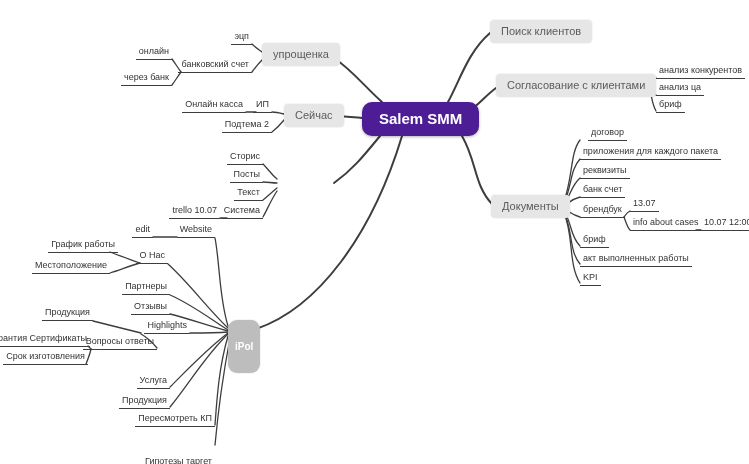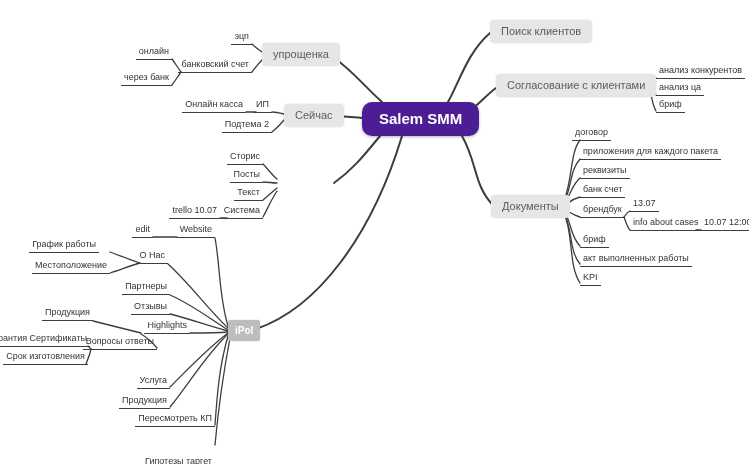--- a/index.html
+++ b/index.html
@@ -15,21 +15,21 @@
     position:absolute;background:#4c1d95;color:#ffffff;font-weight:bold;font-size:15px;
     line-height:16px;padding:9px 17px;border-radius:10px;box-shadow:0 1px 3px rgba(0,0,0,.3);
     white-space:nowrap;z-index:3;
   }
   .topic{
     position:absolute;background:#e6e6e6;color:#5c5c5c;font-size:11px;line-height:13px;
     padding:5px 11px;border-radius:4px;white-space:nowrap;z-index:2;
     box-shadow:0 0 0 1px rgba(0,0,0,0.04);
     text-align:right;
   }
-  .topic.mini{background:#bdbdbd;color:#ffffff;font-weight:bold;font-size:10px;padding:4px 7px;border-radius:2px;}
+  .topic.mini{background:#bdbdbd;color:#ffffff;font-weight:bold;font-size:10px;padding:20px 7px;border-radius:9px;}
   .leaf{
     position:absolute;font-size:9px;line-height:11px;color:#333333;white-space:nowrap;
     padding:0 3px 2px 3px;border-bottom:1.4px solid #3d3d3d;z-index:1;text-align:center;
   }
 </style>
 </head>
 <body>
 
 <div id="canvas">
 
@@ -98,21 +98,21 @@
   <div class="topic" style="left:496px;top:74px">Согласование с клиентами</div>
   <div class="topic" style="left:491px;top:195px">Документы</div>
   <div class="topic" style="left:262px;top:43px">упрощенка</div>
   <div class="topic" style="left:284px;top:104px">Сейчас</div>
   <div class="topic mini" style="left:228px;top:320px">iPol</div>
 
   <div class="leaf" style="left:656px;top:65px">анализ конкурентов</div>
   <div class="leaf" style="left:656px;top:82px">анализ ца</div>
   <div class="leaf" style="left:656px;top:99px">бриф</div>
 
-  <div class="leaf" style="left:572px;top:127px">договор</div>
+  <div class="leaf" style="left:588px;top:127px">договор</div>
   <div class="leaf" style="left:580px;top:146px">приложения для каждого пакета</div>
   <div class="leaf" style="left:580px;top:165px">реквизиты</div>
   <div class="leaf" style="left:580px;top:184px">банк счет</div>
   <div class="leaf" style="left:580px;top:204px">брендбук</div>
   <div class="leaf" style="left:630px;top:198px">13.07</div>
   <div class="leaf" style="left:630px;top:217px">info about cases</div>
   <div class="leaf" style="left:701px;top:217px">10.07 12:00</div>
   <div class="leaf" style="left:580px;top:234px">бриф</div>
   <div class="leaf" style="left:580px;top:253px">акт выполненных работы</div>
   <div class="leaf" style="left:580px;top:272px">KPI</div>
@@ -128,21 +128,21 @@
 
   <div class="leaf" style="right:486px;top:151px">Сторис</div>
   <div class="leaf" style="right:486px;top:169px">Посты</div>
   <div class="leaf" style="right:486px;top:187px">Текст</div>
   <div class="leaf" style="right:486px;top:205px">Система</div>
   <div class="leaf" style="right:529px;top:205px">trello 10.07</div>
 
   <div class="leaf" style="right:534px;top:224px">Website</div>
   <div class="leaf" style="right:596px;top:224px">edit</div>
   <div class="leaf" style="right:581px;top:250px">О Нас</div>
-  <div class="leaf" style="right:650px;top:239px">График работы</div>
+  <div class="leaf" style="right:631px;top:239px">График работы</div>
   <div class="leaf" style="right:639px;top:260px">Местоположение</div>
   <div class="leaf" style="right:579px;top:281px">Партнеры</div>
   <div class="leaf" style="right:579px;top:301px">Отзывы</div>
   <div class="leaf" style="right:559px;top:320px">Highlights</div>
   <div class="leaf" style="right:656px;top:307px">Продукция</div>
   <div class="leaf" style="right:592px;top:336px">Вопросы ответы</div>
   <div class="leaf" style="right:659px;top:333px">Гарантия Сертификаты</div>
   <div class="leaf" style="right:661px;top:351px">Срок изготовления</div>
   <div class="leaf" style="right:579px;top:375px">Услуга</div>
   <div class="leaf" style="right:579px;top:395px">Продукция</div>

